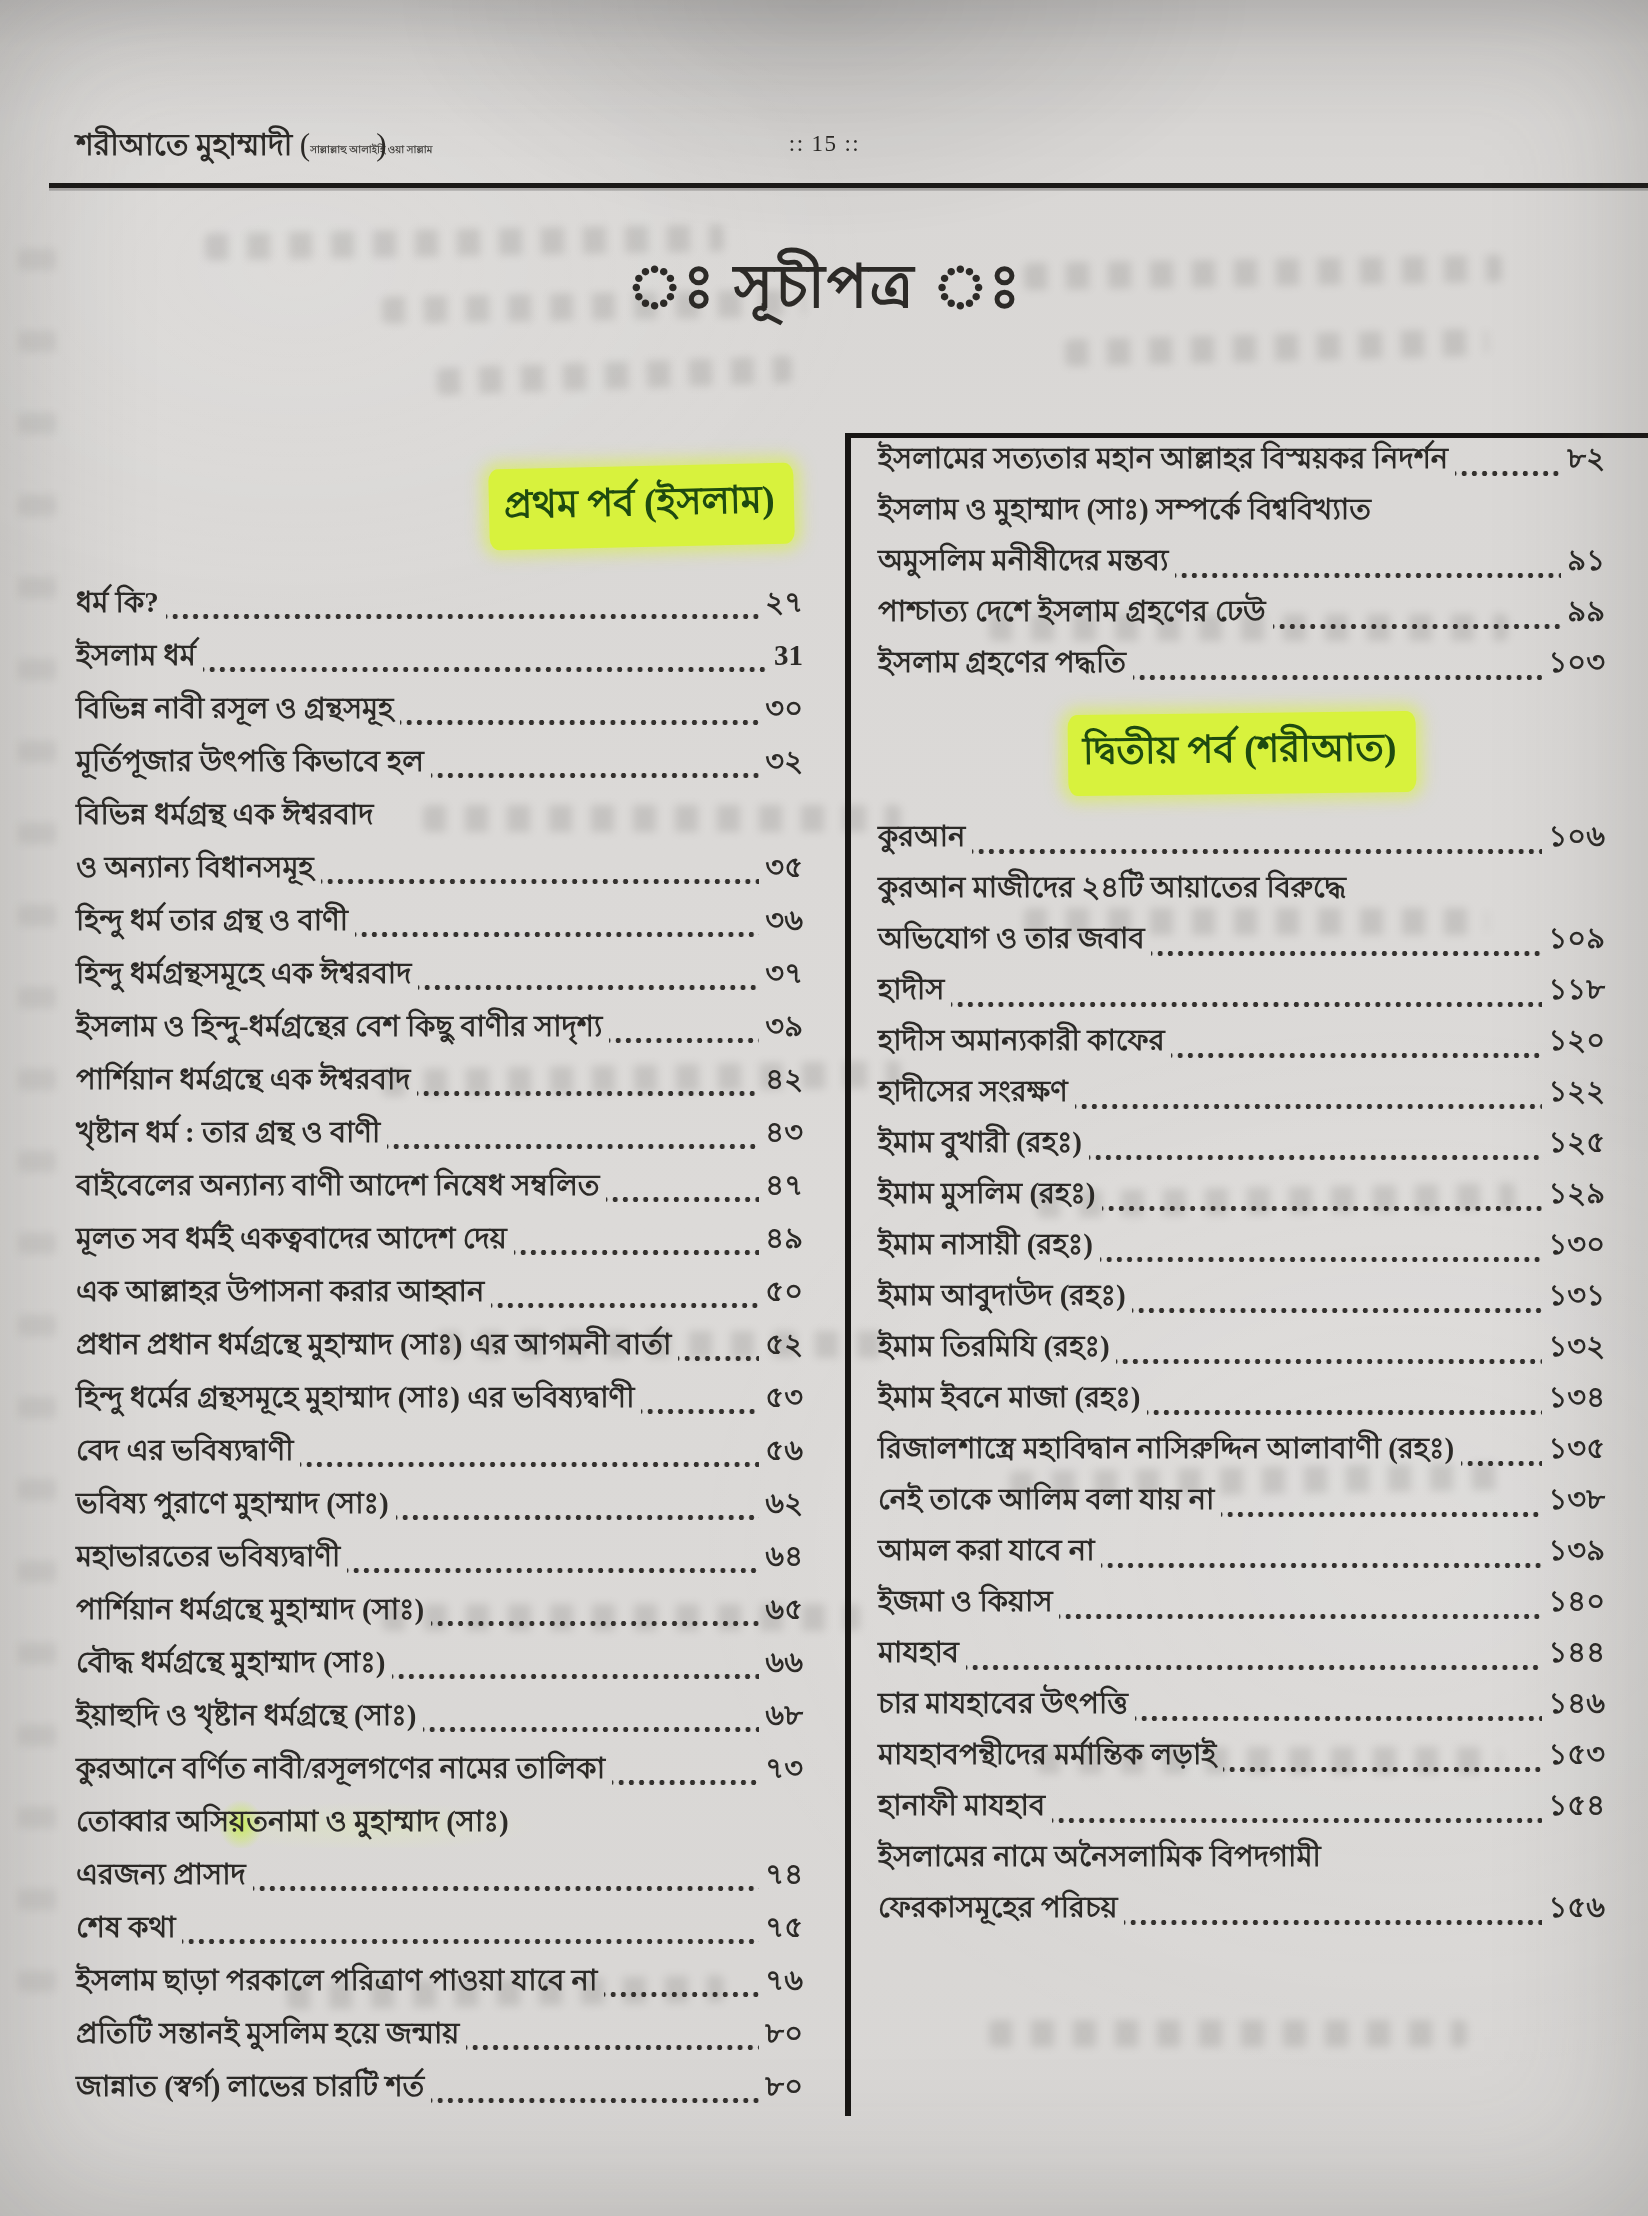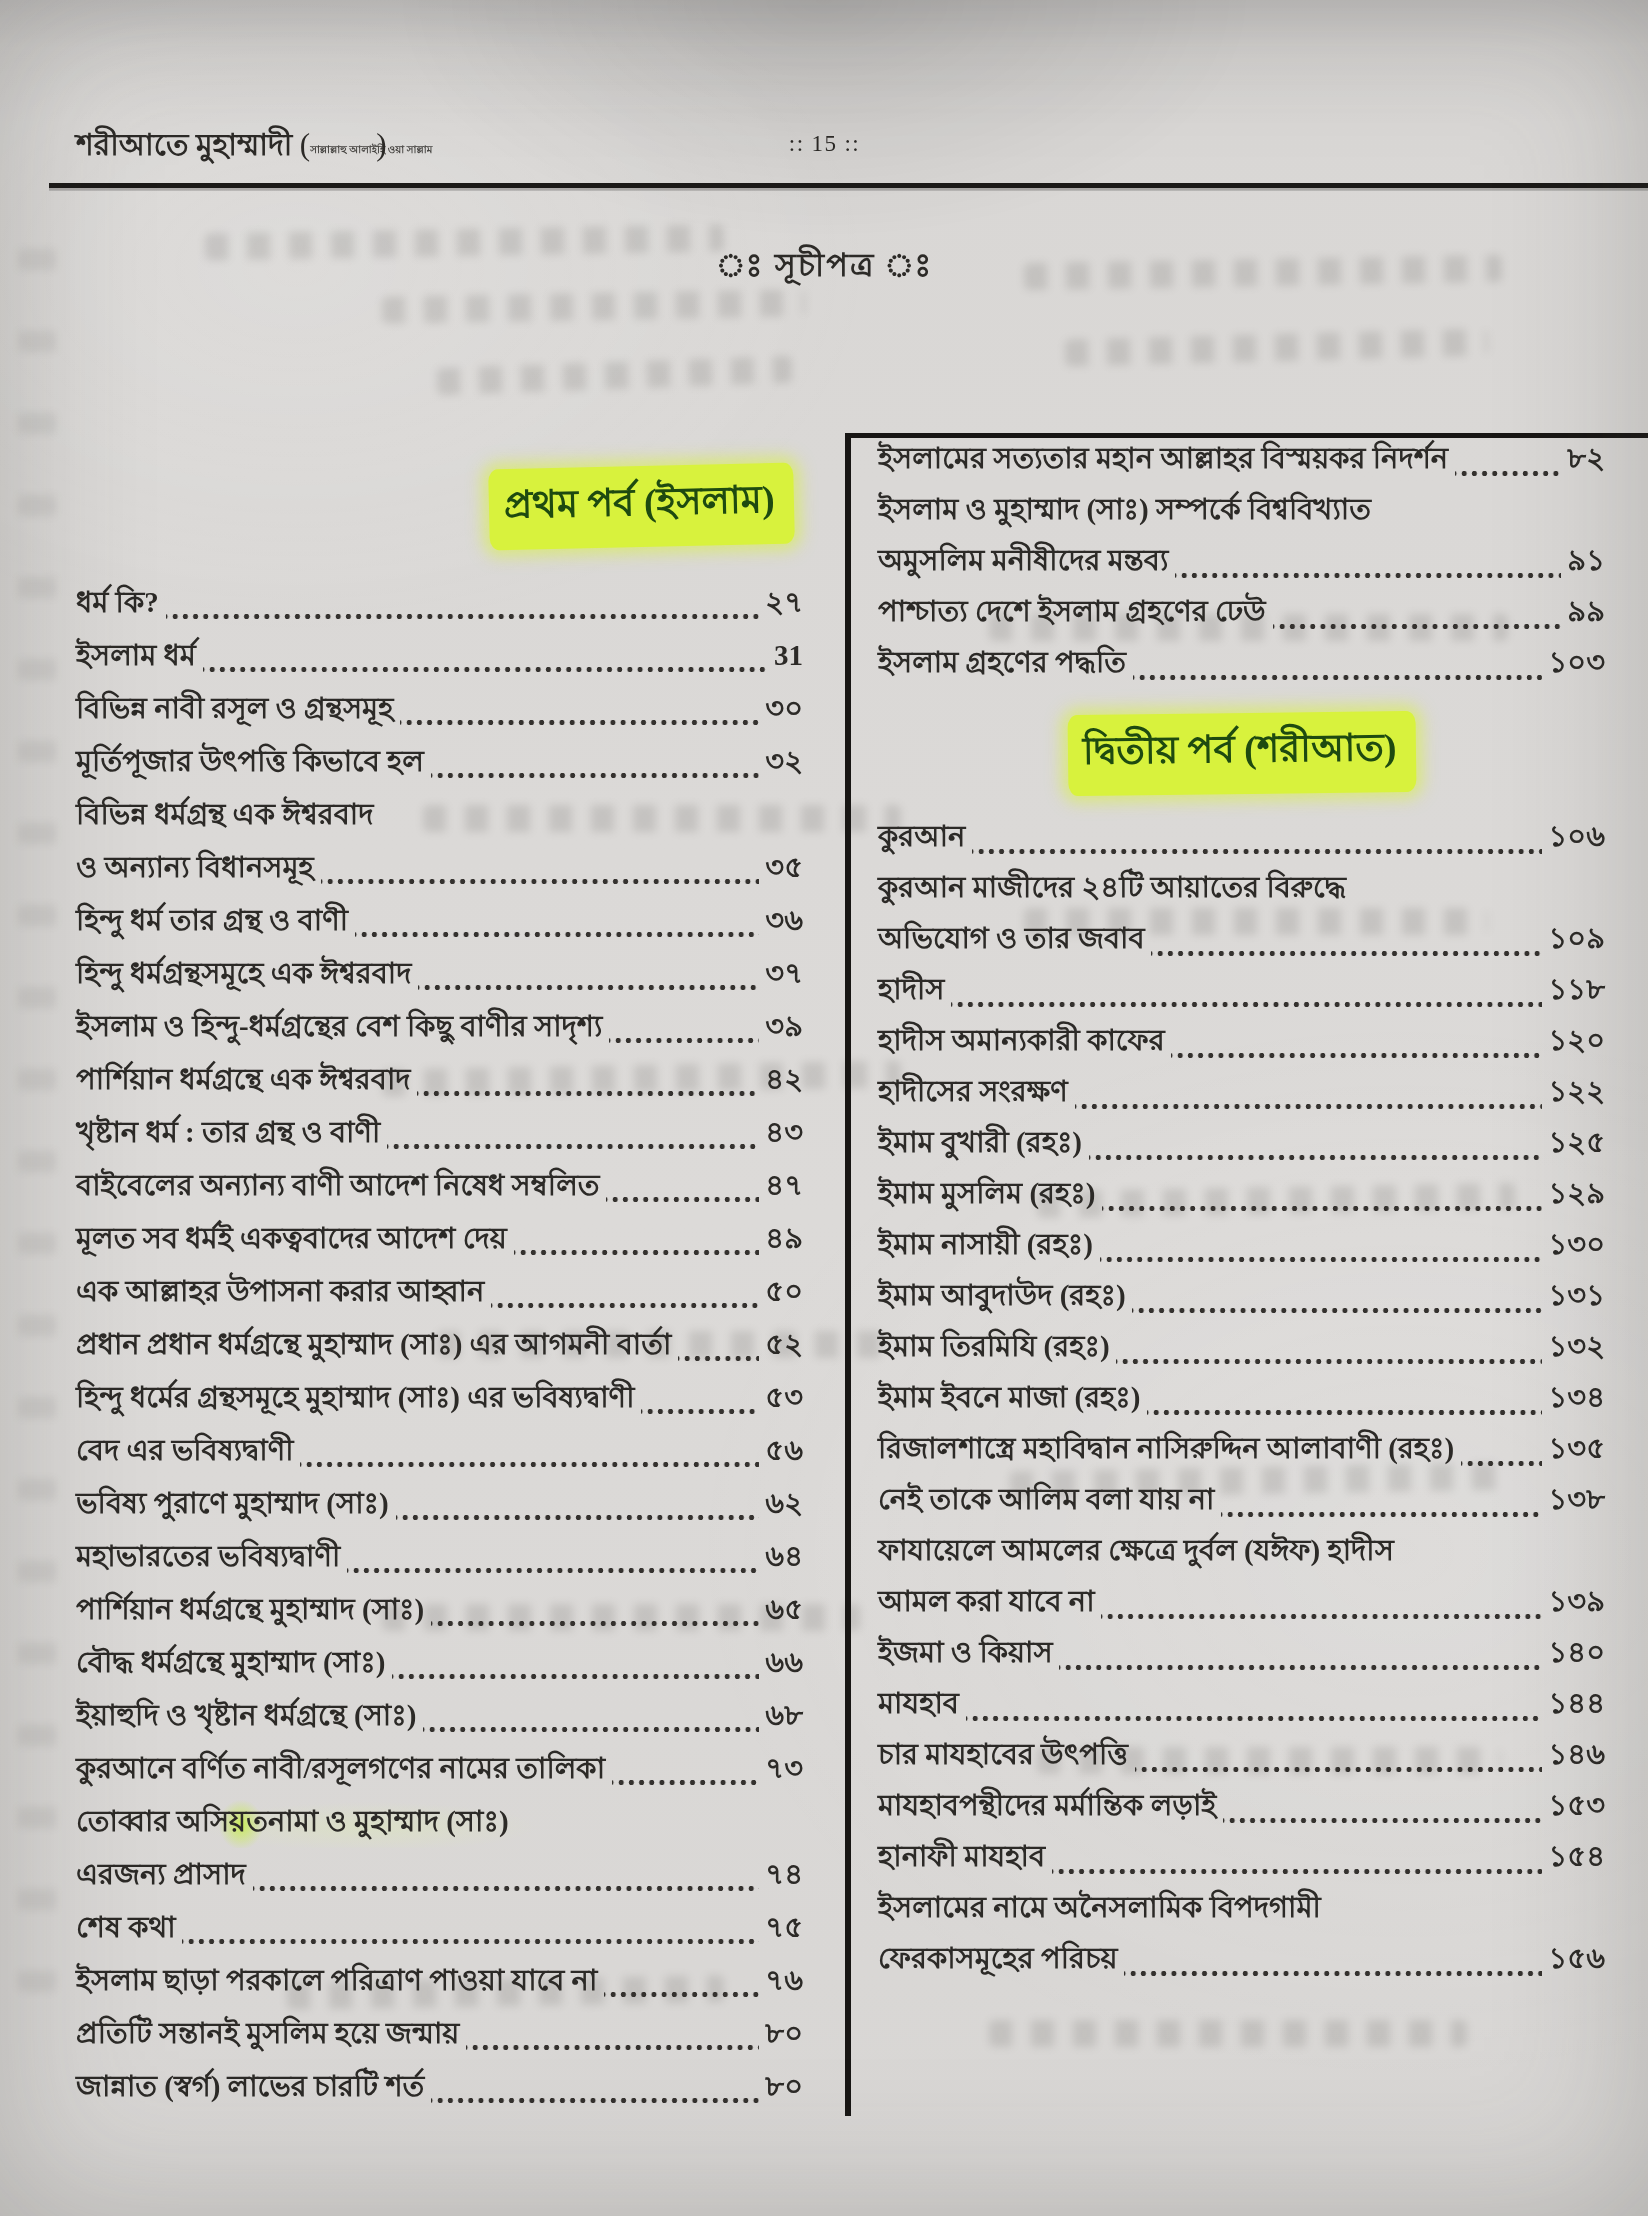--- a/index.html
+++ b/index.html
@@ -30,21 +30,21 @@
   .header-left{position:absolute;left:76px;top:121px;font-size:30px;font-weight:700;white-space:nowrap;}
   .paren{font-size:31px;font-weight:400;}
   .honorific{
     display:inline-block;width:66px;font-size:10.2px;line-height:1.1;font-weight:700;
     text-align:center;vertical-align:middle;transform:translateY(1.4px);opacity:.85;
   }
   .page-label{position:absolute;left:50%;transform:translateX(-50%);top:131px;font-size:23px;font-weight:400;letter-spacing:1.4px;}
   .rule{position:absolute;left:49px;top:183px;width:1599px;height:4.8px;background:#1b1917;box-shadow:0 2.7px 0 rgba(27,25,23,.25);}
 
   
-  .toc-title{position:absolute;left:0;top:240px;width:100%;text-align:center;font-size:32px;font-weight:700;letter-spacing:2px;}
+  .toc-title{position:absolute;left:0;top:240px;width:100%;text-align:center;font-size:60px;font-weight:700;letter-spacing:2px;}
 
   
   .col-top-border{position:absolute;left:845px;top:433px;width:804px;height:4.8px;background:#181614;}
   .col-divider{position:absolute;left:845px;top:433px;width:5.5px;height:1683px;background:#181614;}
 
   
   .col{position:absolute;font-size:29px;font-weight:700;}
   .col-left{left:76px;top:409px;width:727px;}
   .col-right{left:878px;top:433px;width:727px;}
 
@@ -349,23 +349,20 @@
         <span class="etext">রিজালশাস্ত্রে মহাবিদ্বান নাসিরুদ্দিন আলাবাণী (রহঃ)</span>
         <span class="dots"></span>
         <span class="epage">১৩৫</span>
       </div>
       <div class="entry">
         <span class="etext">নেই তাকে আলিম বলা যায় না</span>
         <span class="dots"></span>
         <span class="epage">১৩৮</span>
       </div>
       <div class="entry">
-        <span class="etext">ফাযায়েলে আমলের ক্ষেত্রে দুর্বল (যঈফ) হাদীস</span>
-      </div>
-      <div class="entry">
         <span class="etext">আমল করা যাবে না</span>
         <span class="dots"></span>
         <span class="epage">১৩৯</span>
       </div>
       <div class="entry">
         <span class="etext">ইজমা ও কিয়াস</span>
         <span class="dots"></span>
         <span class="epage">১৪০</span>
       </div>
       <div class="entry">

